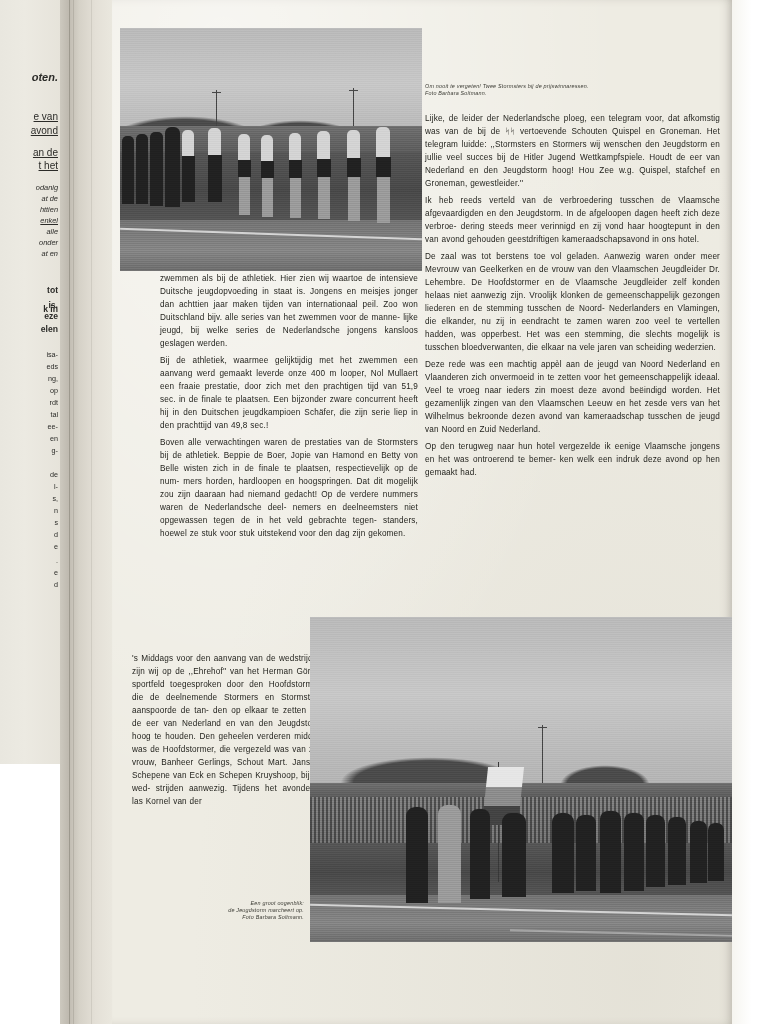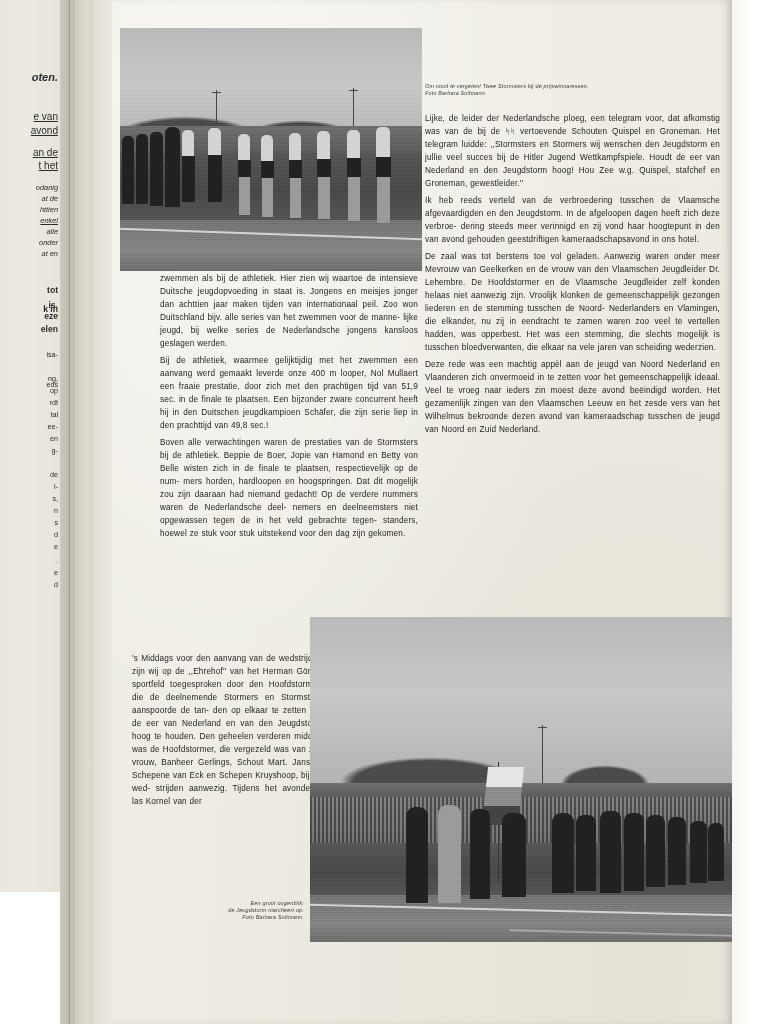--- a/index.html
+++ b/index.html
@@ -20,21 +20,21 @@
     width: 768px;
     height: 1024px;
     background: #ffffff;
     overflow: hidden;
   }
 
   
   .left-leaf {
     position: absolute;
     left: 0; top: 0;
-    width: 62px; height: 892px;
+    width: 62px; height: 764px;
     background: linear-gradient(90deg,#e9e7df 0%, #eceae2 40%, #e6e3da 100%);
     overflow: hidden;
   }
   .left-leaf .frag {
     position: absolute;
     right: 4px;
     text-align: right;
     color: #2b2b28;
     white-space: pre;
     line-height: 1.34;
@@ -204,21 +204,21 @@
     <div class="frag ital" style="top:216px;text-decoration:underline;">enkel</div>
     <div class="frag ital" style="top:227px;">alle</div>
     <div class="frag ital" style="top:238px;">onder</div>
     <div class="frag ital" style="top:249px;">at en</div>
     <div class="frag bold" style="top:272px;margin-top:32px;">k in</div>
     <div class="frag bold" style="top:285px;">tot</div>
     <div class="frag bold" style="top:300px;">is.</div>
     <div class="frag bold" style="top:311px;">eze</div>
     <div class="frag bold" style="top:324px;">elen</div>
     <div class="frag small" style="top:350px;">isa-</div>
-    <div class="frag small" style="top:380px;">eds</div>
+    <div class="frag small" style="top:362px;">eds</div>
     <div class="frag small" style="top:374px;">ng,</div>
     <div class="frag small" style="top:386px;">op</div>
     <div class="frag small" style="top:398px;">rdt</div>
     <div class="frag small" style="top:410px;">tal</div>
     <div class="frag small" style="top:422px;">ee-</div>
     <div class="frag small" style="top:434px;">en</div>
     <div class="frag small" style="top:446px;">g-</div>
     <div class="frag small" style="top:470px;">de</div>
     <div class="frag small" style="top:482px;">l-</div>
     <div class="frag small" style="top:494px;">s,</div>
@@ -295,20 +295,21 @@
 
     <div class="col body-text" id="col-mid2">
       <p>'s Middags voor den aanvang van de wedstrijden zijn wij op de ,,Ehrehof'' van het Herman Göring sportfeld toegesproken door den Hoofdstormer, die de deelnemende Stormers en Stormsters aanspoorde de tan- den op elkaar te zetten om de eer van Nederland en van den Jeugdstorm hoog te houden. Den geheelen verderen middag was de Hoofdstormer, die vergezeld was van zijn vrouw, Banheer Gerlings, Schout Mart. Jansen, Schepene van Eck en Schepen Kruyshoop, bij de wed- strijden aanwezig. Tijdens het avondeten las Kornel van der</p>
     </div>
 
     <div class="col body-text" id="col-right">
       <p>Lijke, de leider der Nederlandsche ploeg, een telegram voor, dat afkomstig was van de bij de ᛋᛋ vertoevende Schouten Quispel en Groneman. Het telegram luidde: ,,Stormsters en Stormers wij wenschen den Jeugdstorm en jullie veel succes bij de Hitler Jugend Wettkampfspiele. Houdt de eer van Nederland en den Jeugdstorm hoog! Hou Zee w.g. Quispel, stafchef en Groneman, gewestleider.''</p>
       <p>Ik heb reeds verteld van de verbroedering tusschen de Vlaamsche afgevaardigden en den Jeugdstorm. In de afgeloopen dagen heeft zich deze verbroe- dering steeds meer verinnigd en zij vond haar hoogtepunt in den van avond gehouden geestdriftigen kameraadschapsavond in ons hotel.</p>
       <p>De zaal was tot berstens toe vol geladen. Aanwezig waren onder meer Mevrouw van Geelkerken en de vrouw van den Vlaamschen Jeugdleider Dr. Lehembre. De Hoofdstormer en de Vlaamsche Jeugdleider zelf konden helaas niet aanwezig zijn. Vroolijk klonken de gemeenschappelijk gezongen liederen en de stemming tusschen de Noord- Nederlanders en Vlamingen, die elkander, nu zij in eendracht te zamen waren zoo veel te vertellen hadden, was opperbest. Het was een stemming, die slechts mogelijk is tusschen bloedverwanten, die elkaar na vele jaren van scheiding wederzien.</p>
       <p>Deze rede was een machtig appèl aan de jeugd van Noord Nederland en Vlaanderen zich onvermoeid in te zetten voor het gemeenschappelijk ideaal. Veel te vroeg naar ieders zin moest deze avond beëindigd worden. Het gezamenlijk zingen van den Vlaamschen Leeuw en het zesde vers van het Wilhelmus bekroonde dezen avond van kameraadschap tusschen de jeugd van Noord en Zuid Nederland.</p>
+      <p>Op den terugweg naar hun hotel vergezelde ik eenige Vlaamsche jongens en het was ontroerend te bemer- ken welk een indruk deze avond op hen gemaakt had.</p>
     </div>
 
     <div class="photo" id="photo-bottom">
       <div class="sky" style="height:172px;"></div>
       <div class="trees" style="left:30px;top:140px;width:180px;height:36px;"></div>
       <div class="trees" style="left:250px;top:148px;width:90px;height:28px;"></div>
       <div class="pole" style="left:232px;top:108px;height:72px;"></div>
       <div class="stand" style="top:166px;height:14px;"></div>
       <div class="crowd" style="top:180px;height:48px;"></div>
       <div class="grass" style="top:226px;height:54px;"></div>

